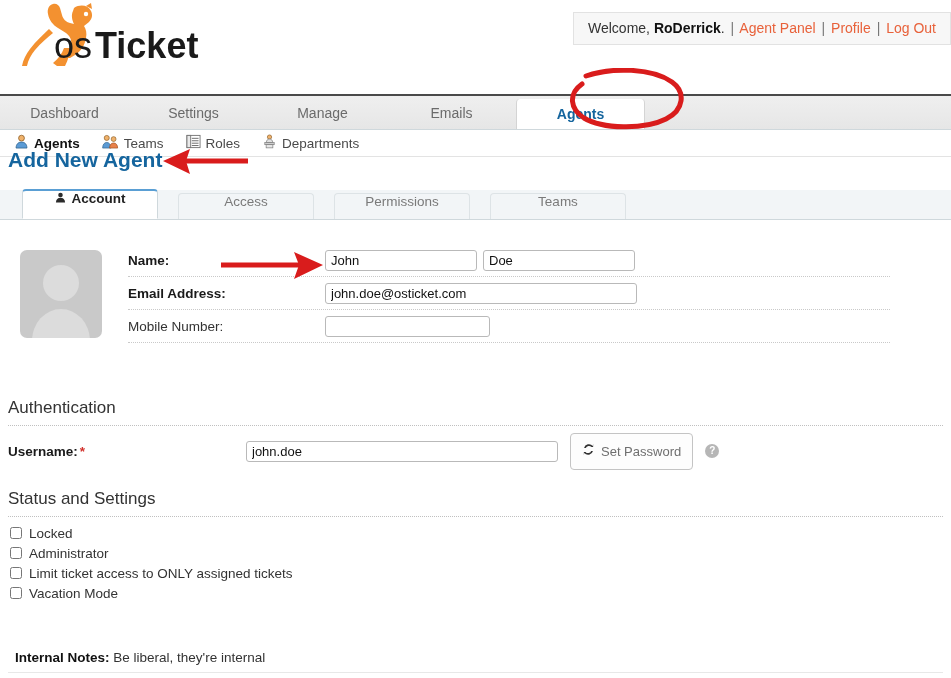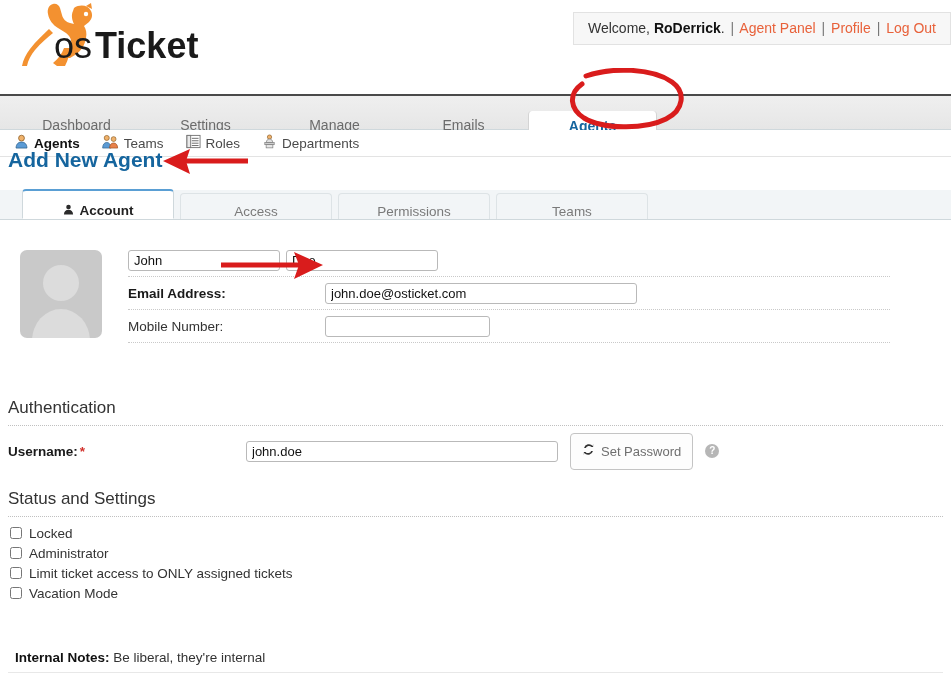--- a/index.html
+++ b/index.html
@@ -54,21 +54,21 @@
   .topnav {
     position: relative;
     height: 33px;
     background: linear-gradient(to bottom, #efefef 0%, #e6e6e6 100%);
     border-top: 2px solid #4a4a4a;
     border-bottom: 1px solid #cfd8dc;
   }
   .topnav ul {
     list-style: none;
     margin: 0;
-    padding: 12px;
+    padding: 0;
     display: flex;
     height: 100%;
   }
   .topnav li {
     width: 129px;
     height: 100%;
     display: flex;
     align-items: center;
     justify-content: center;
     font-size: 14px;
@@ -125,35 +125,35 @@
     width: 951px;
     height: 30px;
     background: #f2f5f7;
     border-bottom: 1px solid #cfd8dc;
     display: flex;
     align-items: flex-end;
     padding-left: 22px;
     box-sizing: border-box;
   }
   .subtab {
-    width: 152px;
+    width: 136px;
     height: 26px;
     display: flex;
-    align-items: flex-end;
+    align-items: flex-start;
     justify-content: center;
     font-size: 13.5px;
     color: #7a7a7a;
     background: #f2f5f7;
     border-left: 1px solid #dde3e6;
     border-right: 1px solid #dde3e6;
     border-top: 1px solid #dde3e6;
     border-top-left-radius: 4px;
     border-top-right-radius: 4px;
     box-sizing: border-box;
-    margin-right: 6px;
+    margin-right: 20px;
   }
   .subtab.active {
     background: #ffffff;
     color: #222;
     font-weight: bold;
     height: 30px;
     border-top: 2px solid #5a9fd4;
     border-left: 1px solid #cfd8dc;
     border-right: 1px solid #cfd8dc;
     border-bottom: 1px solid #ffffff;
@@ -450,20 +450,21 @@
 <div class="avatar">
   <svg width="82" height="88" viewBox="0 0 82 88">
     <circle cx="41" cy="33" r="18" fill="#dcdcdc"></circle>
     <ellipse cx="41" cy="91" rx="29" ry="32" fill="#dcdcdc"></ellipse>
   </svg>
 </div>
 
 <div class="form-rows">
 
   <div class="frow">
+    <span class="flabel req">Name:</span>
     <input type="text" class="in-name" value="John" style="">
     <input type="text" class="in-name" value="Doe" style="">
   </div>
 
   <div class="frow">
     <span class="flabel req">Email Address:</span>
     <input type="text" class="in-email" value="john.doe@osticket.com" style="">
   </div>
 
 

